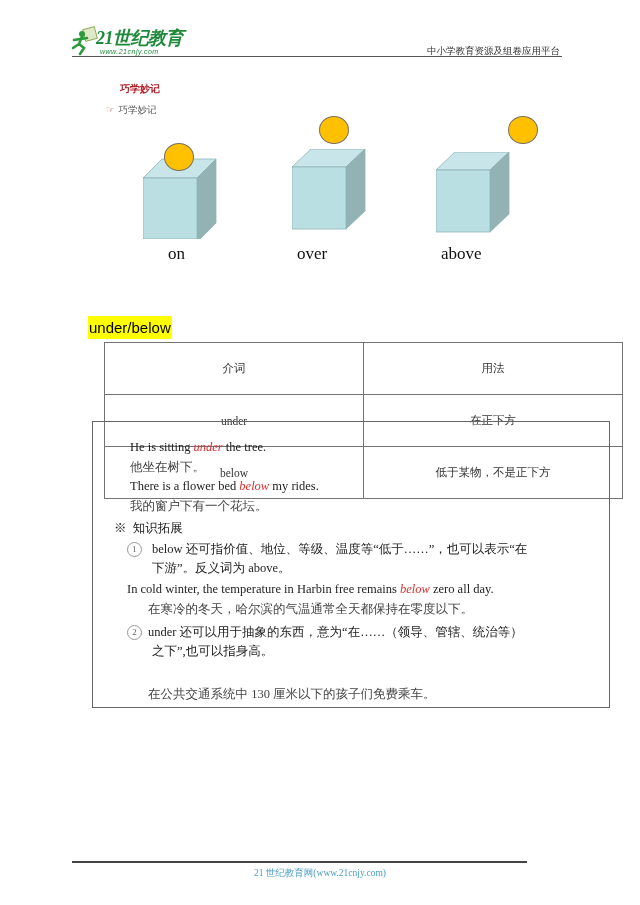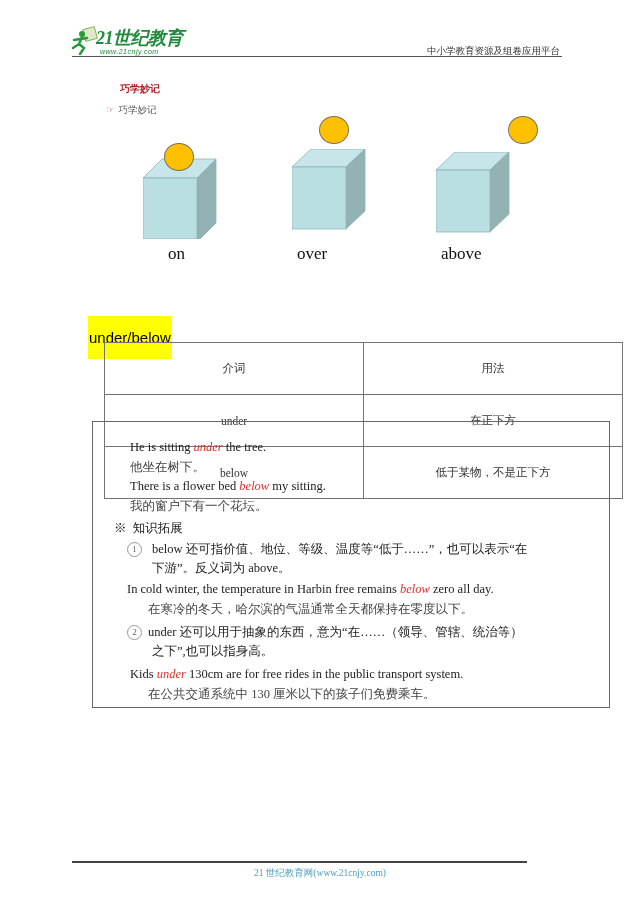--- a/index.html
+++ b/index.html
@@ -21,21 +21,21 @@
   .section-sub .hand { color:#c0505a; margin-right:4px; }
 
   
   .cube-wrap { width:80px; height:100px; }
   .ball { position:absolute; width:30px; height:28px; border-radius:50%;
           background:#ffc000; border:1px solid #7a7060; box-sizing:border-box; }
   .cube-label { position:absolute; font-size:17px; color:#111; }
 
   
   .ub-heading { left:88px; top:316px; font-family:"Liberation Sans", sans-serif; font-size:15px;
-                background:#ffff00; padding:12px 1px; line-height:19px; color:#000; }
+                background:#ffff00; padding:2px 1px; line-height:19px; color:#000; }
 
   
   table.prep { position:absolute; left:104px; top:342px; width:519px; border-collapse:collapse;
                font-size:11.5px; color:#333; }
   table.prep td { border:1px solid #737373; text-align:center; height:19px; padding:16px;margin-left:20px; }
   table.prep td:first-child { width:226px; }
 
   
   .box { left:92px; top:421px; width:518px; height:287px; border:1.5px solid #666; box-sizing:border-box; }
   .line { position:absolute; font-size:12.5px; color:#222; white-space:nowrap;margin-top:10px; }
@@ -116,21 +116,21 @@
 </tbody>
   </table>
 
 <div class="abs box">
   <div class="line" style="left:37px;top:8px;">
     <span>He is sitting </span><span class="red">under</span><span> the tree.</span>
   </div>
   <div class="line" style="left:37px;top:27px;color:#444;">他坐在树下。</div>
 
   <div class="line" style="left:37px;top:47px;">
-    <span>There is a flower bed </span><span class="red">below</span><span> my sitting.</span>
+    <span>There is a flower bed </span><span class="red">below</span><span> my rides.</span>
   </div>
   <div class="line" style="left:37px;top:66px;color:#444;">我的窗户下有一个花坛。</div>
 
   <div class="line" style="left:21px;top:88px;">
     <span>※</span>&nbsp;&nbsp;<span>知识拓展</span>
   </div>
 
   <div class="line" style="left:34px;top:109px;">
     <span class="circ">1</span><span>below 还可指价值、地位、等级、温度等“低于……”，也可以表示“在</span>
   </div>
@@ -139,20 +139,17 @@
   <div class="line" style="left:34px;top:150px;">
     <span>In cold winter, the temperature in Harbin free remains </span><span class="red">below</span><span> zero all day.</span>
   </div>
   <div class="line" style="left:55px;top:169px;color:#444;">在寒冷的冬天，哈尔滨的气温通常全天都保持在零度以下。</div>
 
   <div class="line" style="left:34px;top:192px;">
     <span class="circ" style="margin-right:6px;">2</span><span>under 还可以用于抽象的东西，意为“在……（领导、管辖、统治等）</span>
   </div>
   <div class="line" style="left:59px;top:211px;">之下”,也可以指身高。</div>
 
-  <div class="line" style="left:37px;top:235px;">
-    <span>Kids </span><span class="red">under</span><span> 130cm are for free rides in the public transport system.</span>
-  </div>
   <div class="line" style="left:55px;top:254px;color:#444;">在公共交通系统中 130 厘米以下的孩子们免费乘车。</div>
 </div>
 
 <div class="abs footer-line"></div>
 <div class="abs footer-text">21 世纪教育网(www.21cnjy.com)</div>
 
 </body></html>

